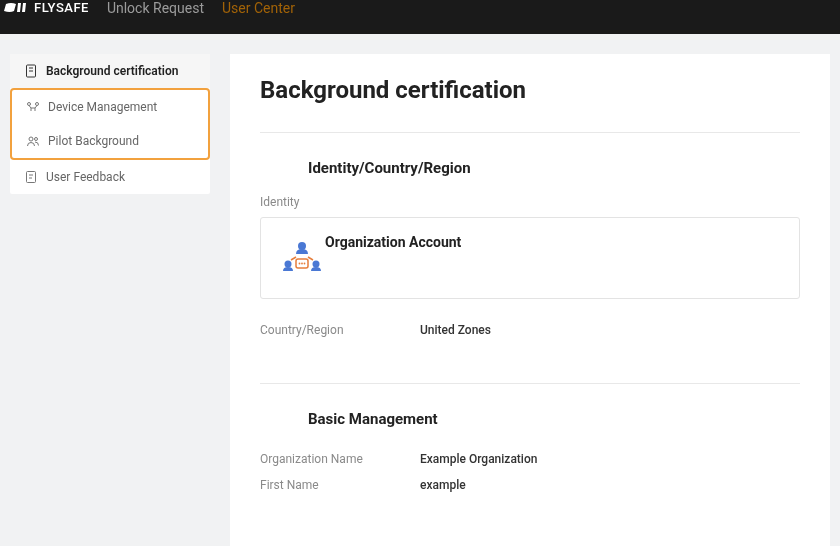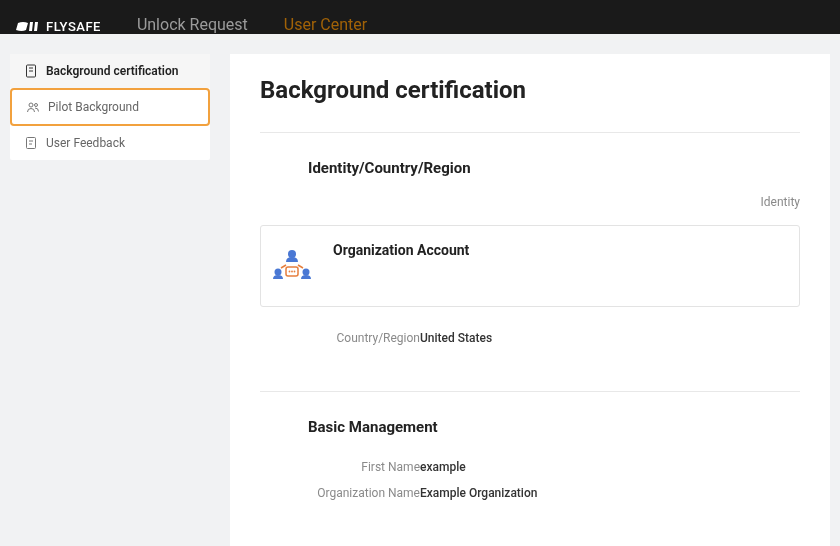--- a/index.html
+++ b/index.html
@@ -6,41 +6,40 @@
     body {
       font-family: -apple-system, BlinkMacSystemFont, "Segoe UI", Roboto, Arial, sans-serif;
       background: #f1f2f3;
       color: #333;
       width: 840px;
       height: 546px;
       overflow: hidden;
     }
     .topbar {
       display: flex;
-      align-items: flex-end;
+      align-items: flex-start;
       background: #1a1a1a;
       height: 34px;
-      padding: 0 16px;
+      padding: 0 4px;
       gap: 18px;
     }
     .logo {
       color: #fff;
       font-size: 13px;
       font-weight: 500;
       letter-spacing: 0.5px;
       display: flex;
       align-items: center;
       gap: 4px;
     }
     .logo svg { display: block; }
     .nav-link {
       color: #9b9b9b;
-      font-size: 16px;
+      font-size: 14px;
       cursor: pointer;
-      margin-left: 18px;
     }
     .nav-link.active { color: #a16207; }
     .layout {
       display: flex;
       height: calc(100% - 34px);
       border-radius: 13px;
     }
     .sidebar {
       width: 200px;
       background: #fff;
@@ -96,29 +95,27 @@
     h2 {
       font-size: 15px;
       font-weight: 700;
       color: #222;
       margin-bottom: 18px;
       margin-left: 48px;
     }
     .label-sm {
       font-size: 12px;
       color: #8a8a8a;
-      margin-bottom: 16px;
-      text-align: right;
+      margin-bottom: 8px;
     }
     .identity-card {
       border: 1px solid #e3e3e3;
       border-radius: 3px;
-      padding: 16px 8px;
-      display: flex;
-      gap: 18px;
+      padding: 16px 18px;
+      display: flex;
       align-items: flex-start;
       margin-bottom: 18px;
     }
     .identity-icon {
       width: 46px;
       height: 46px;
       flex-shrink: 0;
       margin-top: 2px;
     }
     .identity-body h3 {
@@ -128,21 +125,20 @@
       margin-bottom: 4px;
     }
     .identity-body p {
       font-size: 12px;
       color: #7b7b7b;
       line-height: 1.5;
     }
     .kv-row {
       display: flex;
       padding: 6px 0;
-      text-align: right;
     }
     .kv-key {
       width: 160px;
       font-size: 12px;
       color: #8a8a8a;
     }
     .kv-val {
       font-size: 12px;
       color: #333;
       font-weight: 500;
@@ -169,20 +165,30 @@
       <span class="icon">
         <svg width="12" height="14" viewBox="0 0 12 14">
             <rect x="1.5" y="1" width="9" height="12" rx="1" fill="none" stroke="currentColor" stroke-width="1"></rect>
             <line x1="4" y1="4" x2="8" y2="4" stroke="currentColor" stroke-width="1"></line>
             <line x1="4" y1="7" x2="8" y2="7" stroke="currentColor" stroke-width="1"></line>
           </svg>
       </span>
       <span>Background certification</span>
     </div>
     <div class="highlight-box">
+      <div class="sidebar-item">
+        <span class="icon">
+          <svg width="14" height="12" viewBox="0 0 14 12">
+              <circle cx="3" cy="3" r="1.5" fill="none" stroke="currentColor" stroke-width="1"></circle>
+              <circle cx="11" cy="3" r="1.5" fill="none" stroke="currentColor" stroke-width="1"></circle>
+              <path d="M3 4.5 L5 7 L9 7 L11 4.5 M5 7 L5 10 M9 7 L9 10" fill="none" stroke="currentColor" stroke-width="1"></path>
+            </svg>
+        </span>
+        <span>Device Management</span>
+      </div>
       <div class="sidebar-item">
         <span class="icon">
           <svg width="14" height="12" viewBox="0 0 14 12">
               <circle cx="5" cy="4" r="2" fill="none" stroke="currentColor" stroke-width="1"></circle>
               <path d="M1.5 11 Q1.5 7.5 5 7.5 Q8.5 7.5 8.5 11" fill="none" stroke="currentColor" stroke-width="1"></path>
               <circle cx="10" cy="4" r="1.5" fill="none" stroke="currentColor" stroke-width="1"></circle>
               <path d="M9 7 Q12.5 7 12.5 10.5" fill="none" stroke="currentColor" stroke-width="1"></path>
             </svg>
         </span>
         <span>Pilot Background</span>
@@ -225,34 +231,34 @@
           <line x1="29" y1="21" x2="34" y2="24" stroke="#e67e3c" stroke-width="1.5"></line>
         </svg>
       </div>
       <div class="identity-body">
         <h3>Organization Account</h3>
       </div>
     </div>
 
     <div class="kv-row">
       <div class="kv-key">Country/Region</div>
-      <div class="kv-val">United States</div>
+      <div class="kv-val">United Zones</div>
     </div>
 
     <div class="section-gap"></div>
     <hr>
 
     <h2>Basic Management</h2>
 
     <div class="kv-row">
+      <div class="kv-key">Organization Name</div>
+      <div class="kv-val">Example Organization</div>
+    </div>
+    <div class="kv-row">
       <div class="kv-key">First Name</div>
       <div class="kv-val">example</div>
     </div>
     <div class="kv-row">
-      <div class="kv-key">Organization Name</div>
-      <div class="kv-val">Example Organization</div>
-    </div>
-    <div class="kv-row">
       
       
     </div>
   </div>
 </div>
 
 </body></html>

